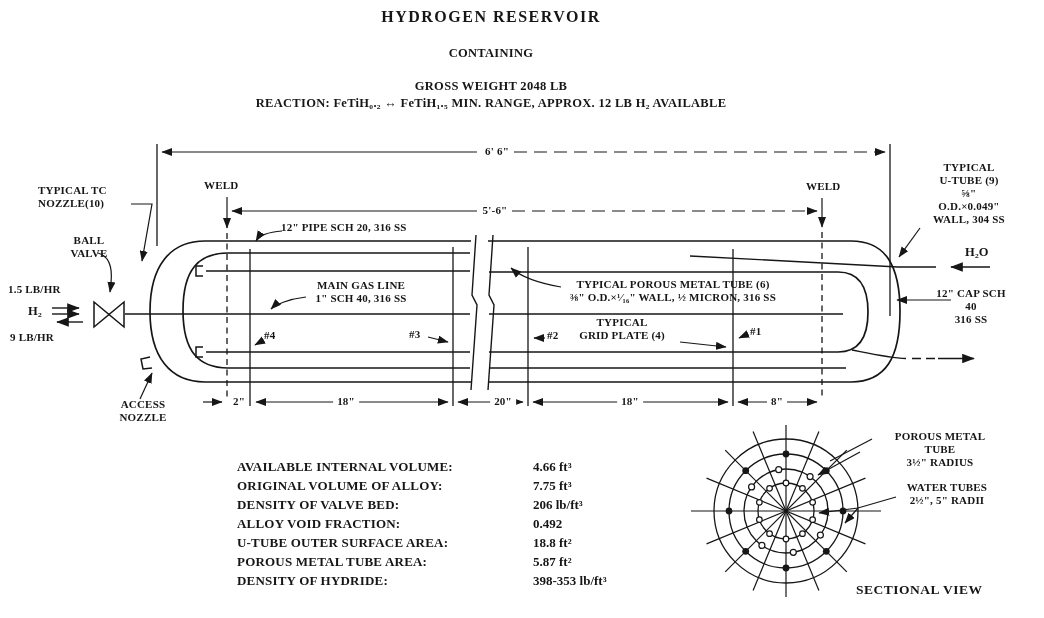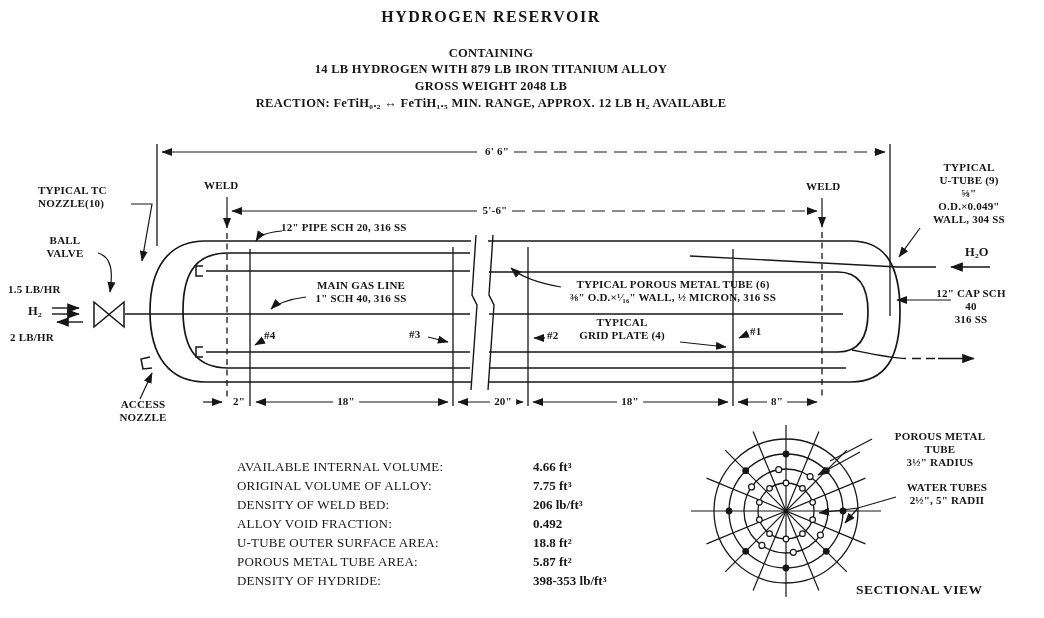--- a/index.html
+++ b/index.html
@@ -8,21 +8,21 @@
             font-family:"Liberation Serif","DejaVu Serif",serif; color:var(--ink); overflow:hidden; }
   svg.draw { position:absolute; left:0; top:0; color:var(--ink); }
   .lbl { position:absolute; font-weight:bold; font-size:11px; line-height:13px;
          white-space:pre-line; text-align:center; letter-spacing:.2px; }
   .c   { transform:translateX(-50%); }
   .la  { text-align:left; }
   .dim { background:var(--paper); padding:0 4px; }
   .fs16 { font-size:16px; letter-spacing:1.5px; }
   .fs13 { font-size:12.5px; line-height:16px; letter-spacing:.3px; }
   .fs12 { font-size:12.5px; }
-  .spec-label { position:absolute; left:237px; font-weight:normal; font-size:13px; letter-spacing:.2px; }
+  .spec-label { position:absolute; left:237px; font-weight:bold; font-size:13px; letter-spacing:.2px; }
   .spec-value { position:absolute; left:533px; font-weight:bold; font-size:13px; }
   .sect-title { font-size:13.5px; letter-spacing:.5px; }
 </style>
 </head>
 <body>
 
 <div class="canvas">
 
   <svg class="draw" width="1044" height="618" viewBox="0 0 1044 618">
     <defs>
@@ -153,31 +153,30 @@
     <g stroke="currentColor" fill="none" stroke-width="1.2">
       <path d="M 860,452 L 818,475" marker-end="url(#ah)"></path>
       <path d="M 872,439 L 830,461"></path>
       <path d="M 896,497 L 858,508 L 819,513" marker-end="url(#ah)"></path>
       <path d="M 858,508 L 845,523" marker-end="url(#ah)"></path>
     </g>
   </svg>
 
   <div class="lbl c fs16" style="left:491px; top:10px;">HYDROGEN RESERVOIR</div>
   <div class="lbl c fs13" style="left:491px; top:45px;">CONTAINING</div>
-  <div class="lbl c fs13" style="left:491px; top:61px;">14 LB HYDROGEN WITH 879 LB IRON TITANIUM ALLOY</div>
   <div class="lbl c fs13" style="left:491px; top:78px;">GROSS WEIGHT 2048 LB</div>
   <div class="lbl c fs13" style="left:491px; top:95px;">REACTION: FeTiH₀.₂ ↔ FeTiH₁.₅ MIN. RANGE, APPROX. 12 LB H₂ AVAILABLE</div>
 
   <div class="lbl la" style="left:38px; top:184px;">TYPICAL TC
 NOZZLE(10)</div>
-  <div class="lbl c" style="left:65px; top:234px;">BALL
+  <div class="lbl c" style="left:89px; top:234px;">BALL
 VALVE</div>
   <div class="lbl la" style="left:8px;  top:283px;">1.5 LB/HR</div>
   <div class="lbl la fs12" style="left:28px; top:305px;">H₂</div>
-  <div class="lbl la" style="left:10px; top:331px;">2 LB/HR</div>
+  <div class="lbl la" style="left:10px; top:331px;">9 LB/HR</div>
   <div class="lbl c" style="left:143px; top:398px;">ACCESS
 NOZZLE</div>
 
   <div class="lbl la" style="left:204px; top:179px;">WELD</div>
   <div class="lbl la" style="left:806px; top:180px;">WELD</div>
   <div class="lbl c dim" style="left:497px; top:145px;">6' 6"</div>
   <div class="lbl c dim" style="left:495px; top:204px;">5'-6"</div>
   <div class="lbl la" style="left:281px; top:221px;">12" PIPE SCH 20, 316 SS</div>
   <div class="lbl c" style="left:361px; top:279px;">MAIN GAS LINE
 1" SCH 40, 316 SS</div>
@@ -200,21 +199,21 @@
 WALL, 304 SS</div>
   <div class="lbl la fs12" style="left:965px; top:246px;">H₂O</div>
   <div class="lbl c" style="left:971px; top:287px;">12" CAP SCH 40
 316 SS</div>
 
   <div>
     <span class="spec-label" style="top:459px;">AVAILABLE INTERNAL VOLUME:</span>
     <span class="spec-value" style="top:459px;">4.66 ft³</span>
     <span class="spec-label" style="top:478px;">ORIGINAL VOLUME OF ALLOY:</span>
     <span class="spec-value" style="top:478px;">7.75 ft³</span>
-    <span class="spec-label" style="top:497px;">DENSITY OF WELD BED:</span>
+    <span class="spec-label" style="top:497px;">DENSITY OF VALVE BED:</span>
     <span class="spec-value" style="top:497px;">206 lb/ft³</span>
     <span class="spec-label" style="top:516px;">ALLOY VOID FRACTION:</span>
     <span class="spec-value" style="top:516px;">0.492</span>
     <span class="spec-label" style="top:535px;">U-TUBE OUTER SURFACE AREA:</span>
     <span class="spec-value" style="top:535px;">18.8 ft²</span>
     <span class="spec-label" style="top:554px;">POROUS METAL TUBE AREA:</span>
     <span class="spec-value" style="top:554px;">5.87 ft²</span>
     <span class="spec-label" style="top:573px;">DENSITY OF HYDRIDE:</span>
     <span class="spec-value" style="top:573px;">398-353 lb/ft³</span>
   </div>

